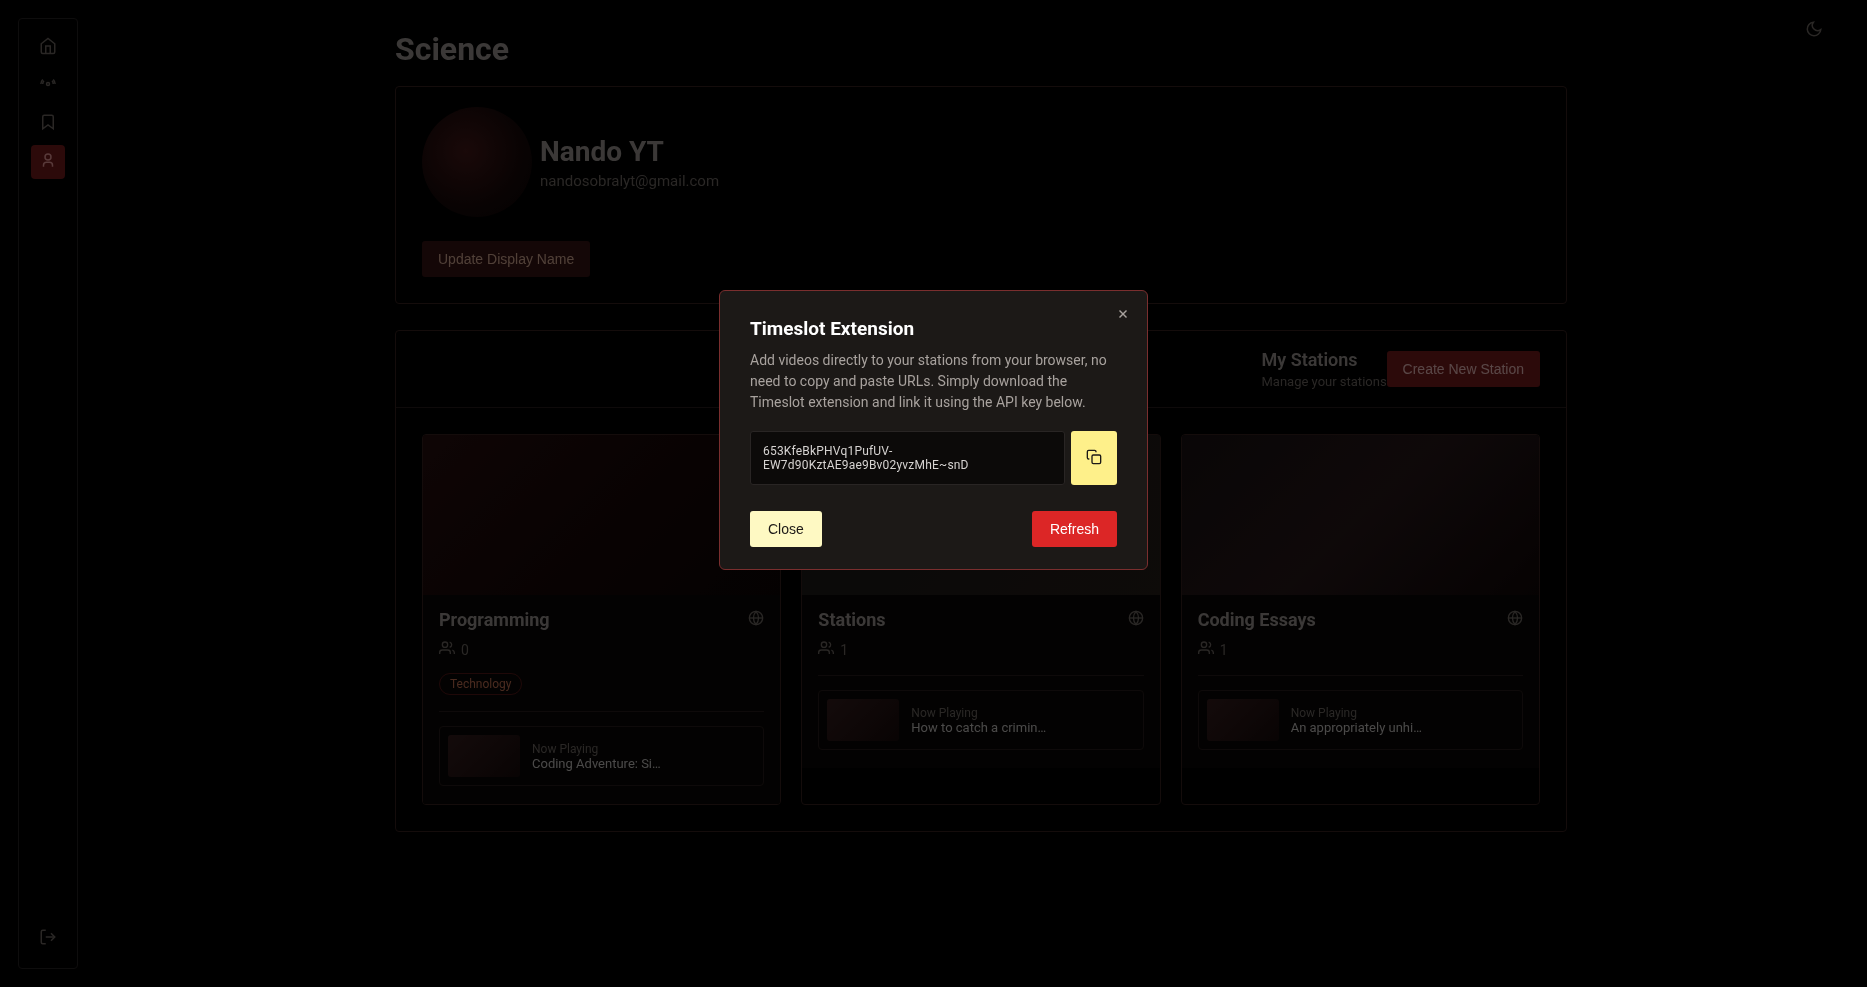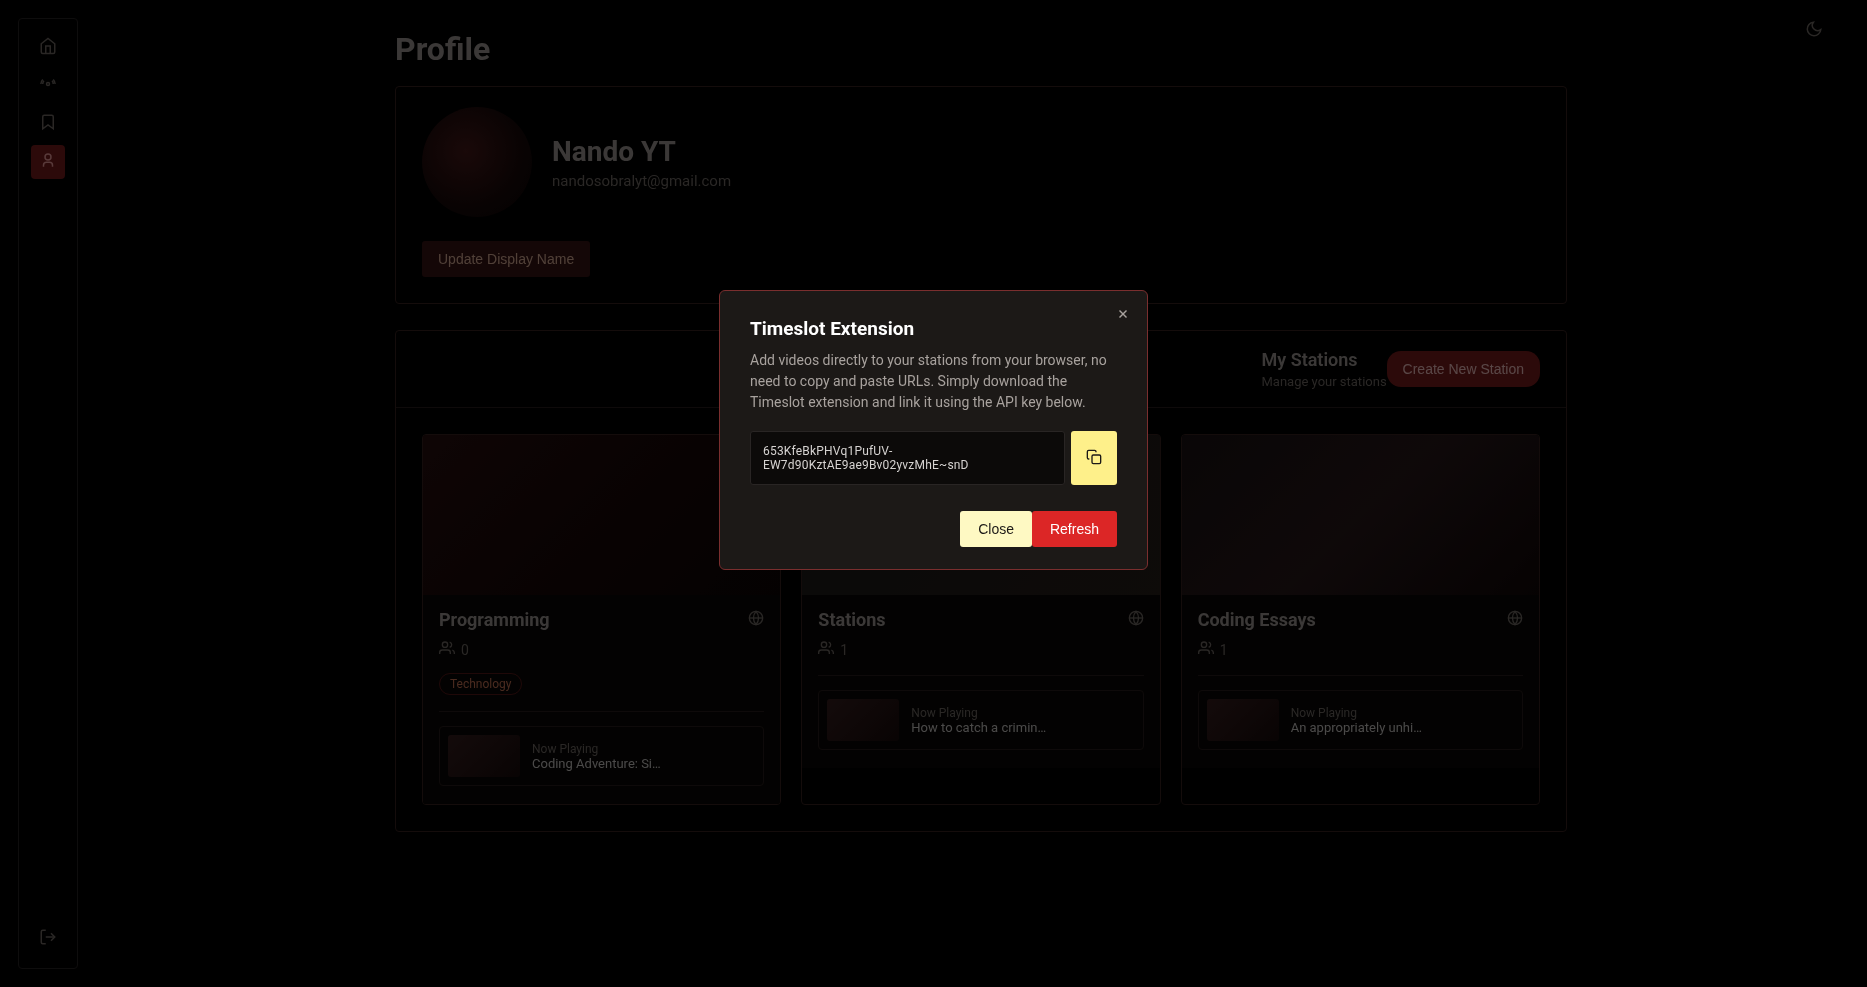--- a/index.html
+++ b/index.html
@@ -90,21 +90,21 @@
   color: #a8a29e;
 }
 .card-subtitle {
   font-size: 13px;
   color: #78716c;
   margin-top: 4px;
 }
 .card-body { padding: 20px 26px 26px; }
 
 
-.about-row { display: flex; align-items: center; gap: 20px; }
+.about-row { display: flex; align-items: center; gap: 8px; }
 .avatar {
   width: 110px;
   height: 110px;
   border-radius: 50%;
   background: radial-gradient(circle at 40% 40%, #4a1a1a 0%, #1a0a0a 60%, #0a0505 100%);
   flex-shrink: 0;
 }
 .display-name { font-size: 28px; font-weight: 700; color: #a8a29e; }
 .email { font-size: 15px; color: #78716c; margin-top: 4px; }
 .btn-outline {
@@ -126,21 +126,21 @@
   align-items: center;
   padding: 18px 26px;
   border-bottom: 1px solid #2a1f1d;
 }
 .btn-primary {
   background: #7f1d1d;
   color: #fecaca;
   border: none;
   padding: 10px 16px;
   font-size: 14px;
-  border-radius: 14px;
+  border-radius: 3px;
   cursor: pointer;
 }
 
 
 .stations-grid {
   display: grid;
   grid-template-columns: repeat(3, 1fr);
   gap: 20px;
   padding: 26px;
 }
@@ -282,22 +282,22 @@
   border: none;
   border-radius: 3px;
   cursor: pointer;
   display: flex;
   align-items: center;
   justify-content: center;
 }
 .copy-btn svg { width: 16px; height: 16px; color: #1c1917; }
 .modal-actions {
   display: flex;
-  justify-content: flex-end;
-  gap: 0;
+  justify-content: space-between;
+  gap: 6px;
 }
 .btn-close {
   background: #fef9c3;
   color: #1c1917;
   border: none;
   padding: 10px 18px;
   font-size: 14px;
   border-radius: 3px;
   cursor: pointer;
 }
@@ -359,21 +359,21 @@
 
 <div class="theme-toggle">
   <span>
     <svg viewBox="0 0 24 24" fill="none" stroke="currentColor" stroke-width="2">
         <path d="M21 12.79A9 9 0 1 1 11.21 3 7 7 0 0 0 21 12.79z"></path>
       </svg>
   </span>
 </div>
 
 <div class="main">
-  <h1 class="page-title">Profile</h1>
+  <h1 class="page-title">Science</h1>
 
   <div class="card">
     <div class="card-body">
       <div class="about-row">
         <div class="avatar"></div>
         <div>
           <div class="display-name">Nando YT</div>
           <div class="email">nandosobralyt@gmail.com</div>
         </div>
       </div>

